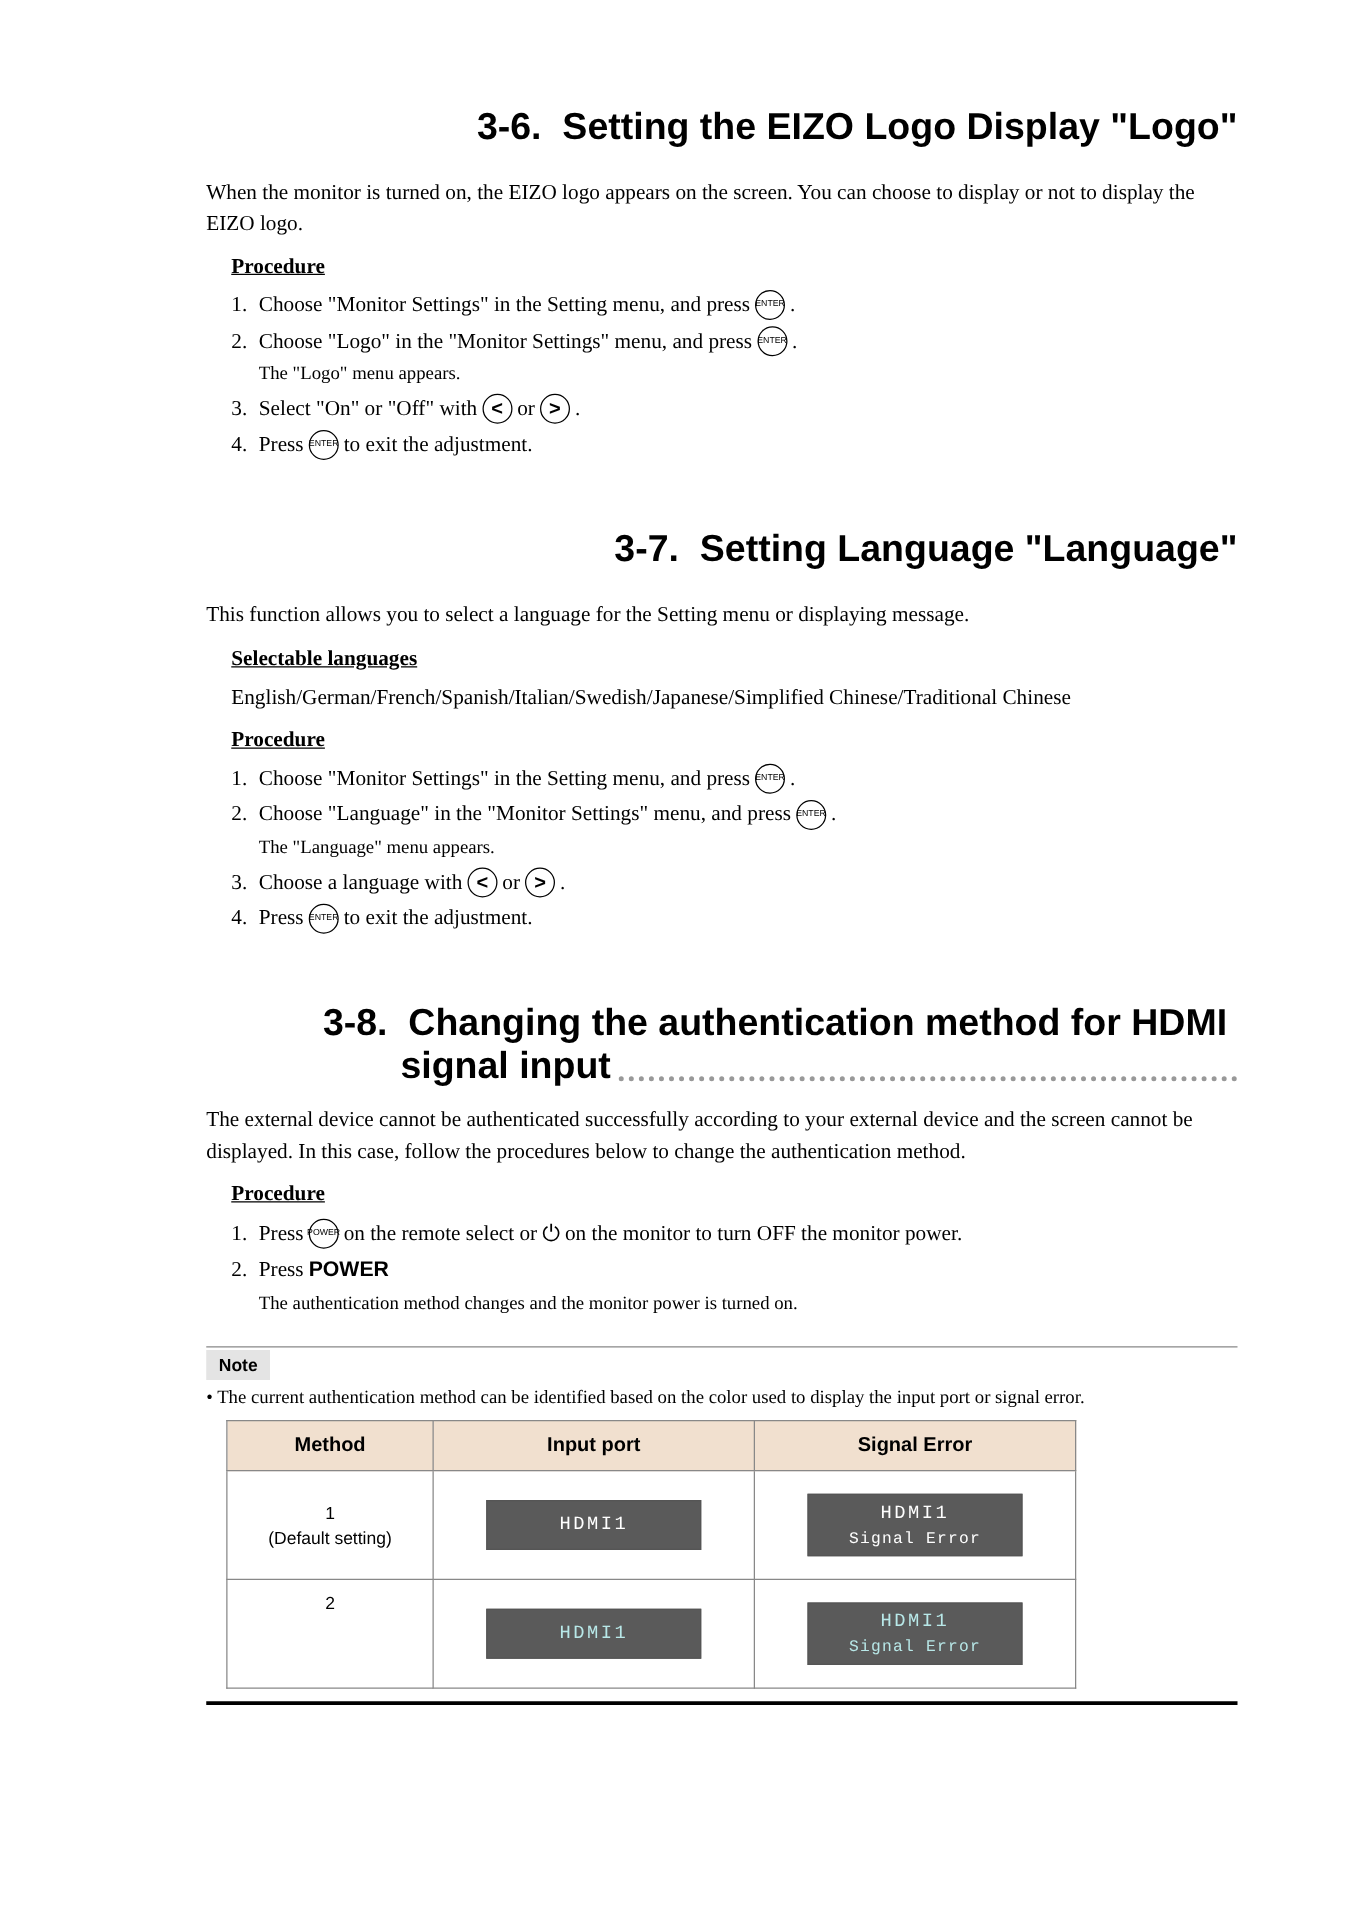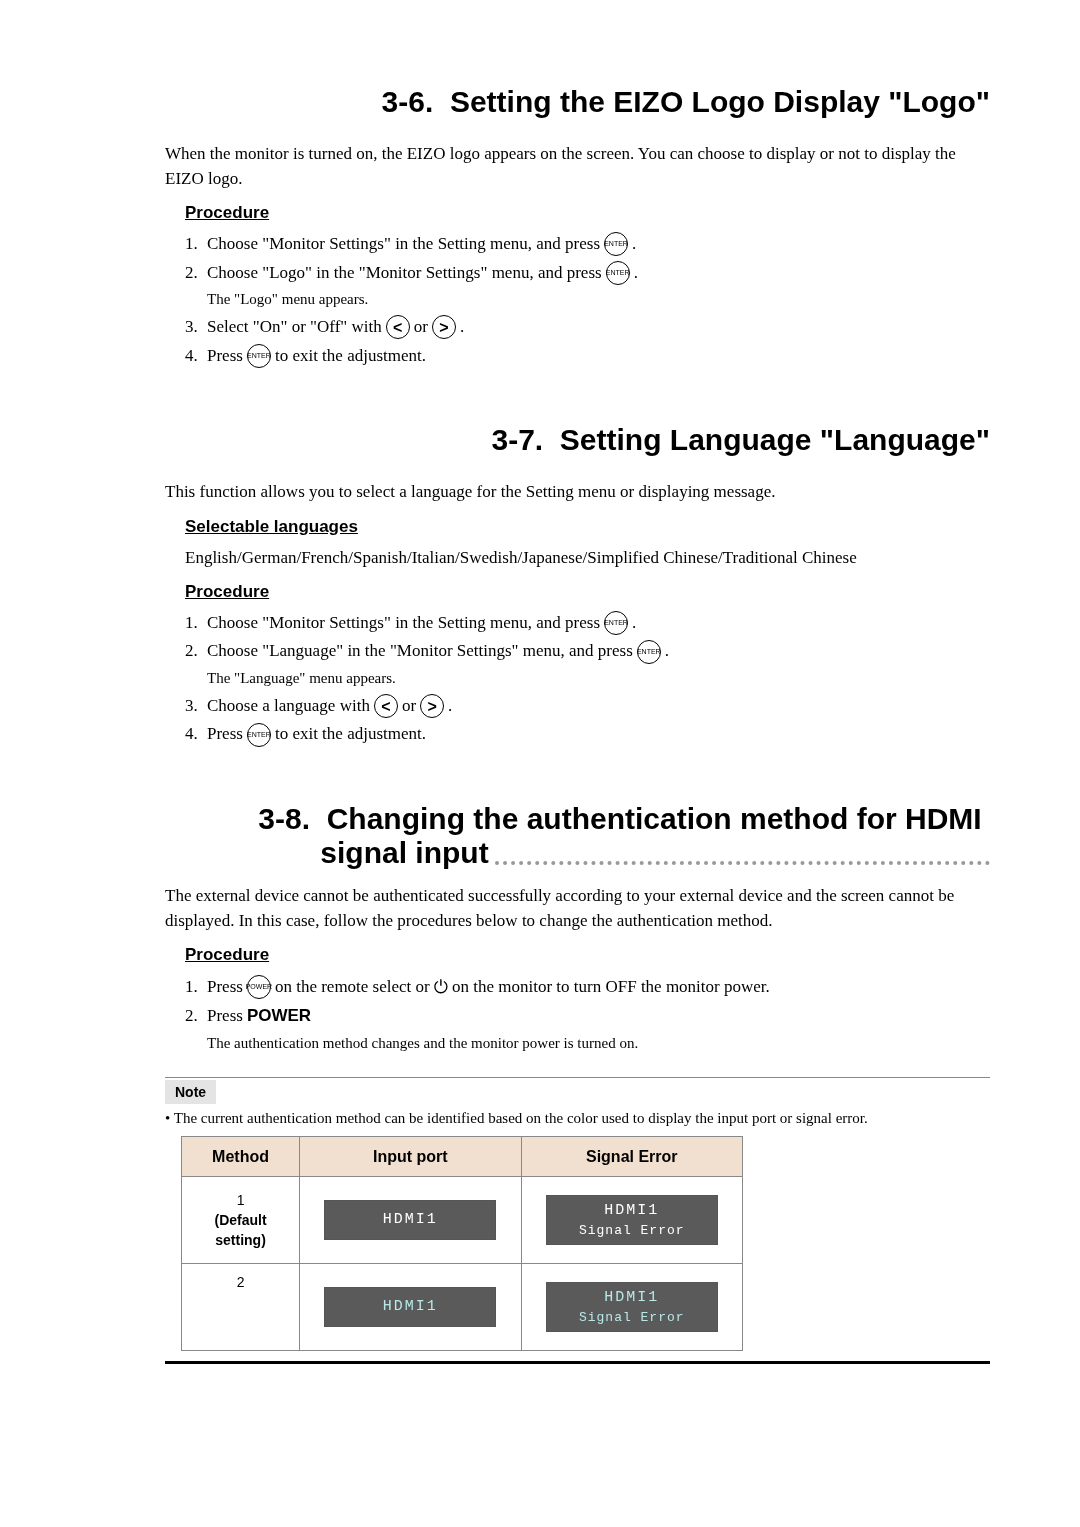--- a/index.html
+++ b/index.html
@@ -40,21 +40,21 @@
     margin-left: 6px;
     margin-bottom: 5px;
   }
   .body-block {
     margin-left: 75px;
     margin-top: 14px;
     font-size: 17px;
     line-height: 1.45;
   }
   .sub-heading {
-    font-family: Liberation Sans, sans-serif;
+    font-family: Liberation Serif, serif;
     font-weight: 700;
     font-size: 17px;
     text-decoration: underline;
     margin-top: 10px;
     margin-bottom: 6px;
     margin-left: 20px;
   }
   .proc-list {
     margin-left: 20px;
     margin-top: 2px;
@@ -118,21 +118,21 @@
     font-family: Arial, Helvetica, sans-serif;
     font-weight: 700;
     font-size: 14px;
     padding: 2px 10px;
   }
   .note-bullet {
     font-size: 15px;
     margin: 4px 0 6px 0;
   }
   .auth-table {
-    width: 562px;
+    width: 680px;
     border-collapse: collapse;
     margin: 4px 0 10px 16px;
     font-family: Arial, Helvetica, sans-serif;
   }
   .auth-table th, .auth-table td {
     border: 1px solid #888;
     text-align: center;
     vertical-align: middle;
     padding: 8px 6px;
   }
@@ -145,21 +145,20 @@
     font-size: 14px;
     height: 70px;
   }
   .method-cell .mnum {
     display: block;
     font-size: 14px;
   }
   .method-cell .mdef {
     display: block;
     font-size: 14px;
-    font-weight: bold;
   }
   .port-badge {
     display: inline-flex;
     flex-direction: column;
     align-items: center;
     justify-content: center;
     width: 170px;
     height: 38px;
     border: 1px solid #555;
     font-family: "Courier New", Courier, monospace;

